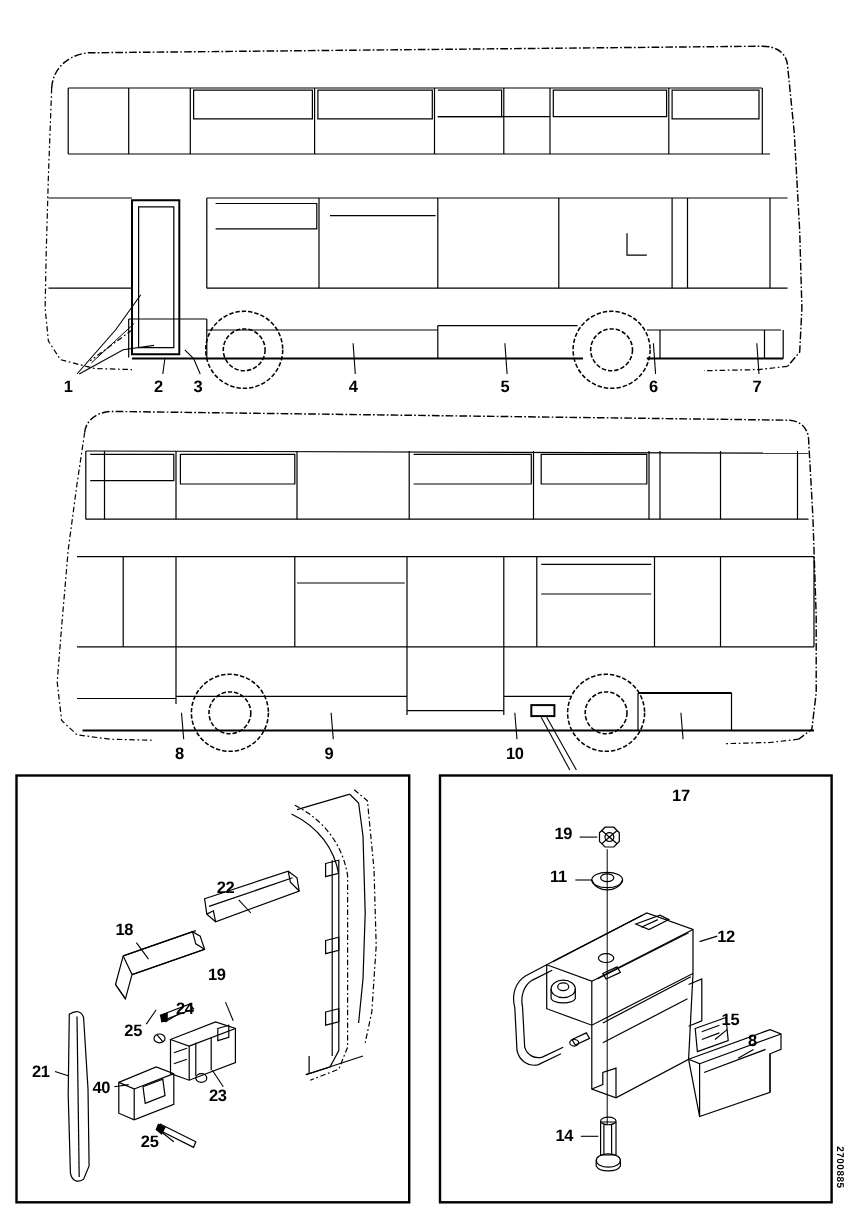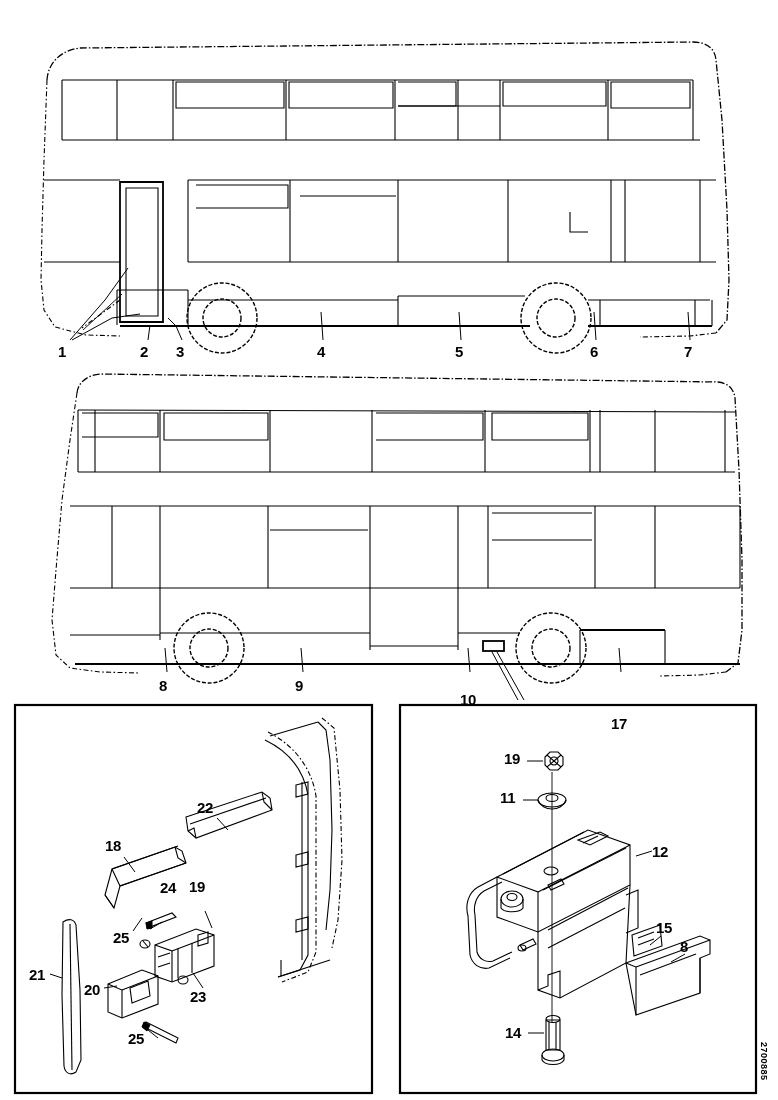--- a/index.html
+++ b/index.html
@@ -339,29 +339,29 @@
 <div class="lbl" style="left:58px;top:344px">1</div>
 <div class="lbl" style="left:140px;top:344px">2</div>
 <div class="lbl" style="left:176px;top:344px">3</div>
 <div class="lbl" style="left:317px;top:344px">4</div>
 <div class="lbl" style="left:455px;top:344px">5</div>
 <div class="lbl" style="left:590px;top:344px">6</div>
 <div class="lbl" style="left:684px;top:344px">7</div>
 
 <div class="lbl" style="left:159px;top:678px">8</div>
 <div class="lbl" style="left:295px;top:678px">9</div>
-<div class="lbl" style="left:460px;top:692px">10</div>
+<div class="lbl" style="left:460px;top:678px">10</div>
 <div class="lbl" style="left:611px;top:716px">17</div>
 
 <div class="lbl" style="left:105px;top:838px">18</div>
 <div class="lbl" style="left:197px;top:800px">22</div>
-<div class="lbl" style="left:160px;top:880px">24</div>
+<div class="lbl" style="left:160px;top:910px">24</div>
 <div class="lbl" style="left:113px;top:930px">25</div>
 <div class="lbl" style="left:189px;top:879px">19</div>
-<div class="lbl" style="left:84px;top:982px">20</div>
+<div class="lbl" style="left:84px;top:982px">40</div>
 <div class="lbl" style="left:29px;top:967px">21</div>
 <div class="lbl" style="left:190px;top:989px">23</div>
 <div class="lbl" style="left:128px;top:1031px">25</div>
 
 <div class="lbl" style="left:504px;top:751px">19</div>
 <div class="lbl" style="left:500px;top:790px">11</div>
 <div class="lbl" style="left:652px;top:844px">12</div>
 <div class="lbl" style="left:656px;top:920px">15</div>
 <div class="lbl" style="left:680px;top:939px">8</div>
 <div class="lbl" style="left:505px;top:1025px">14</div>

